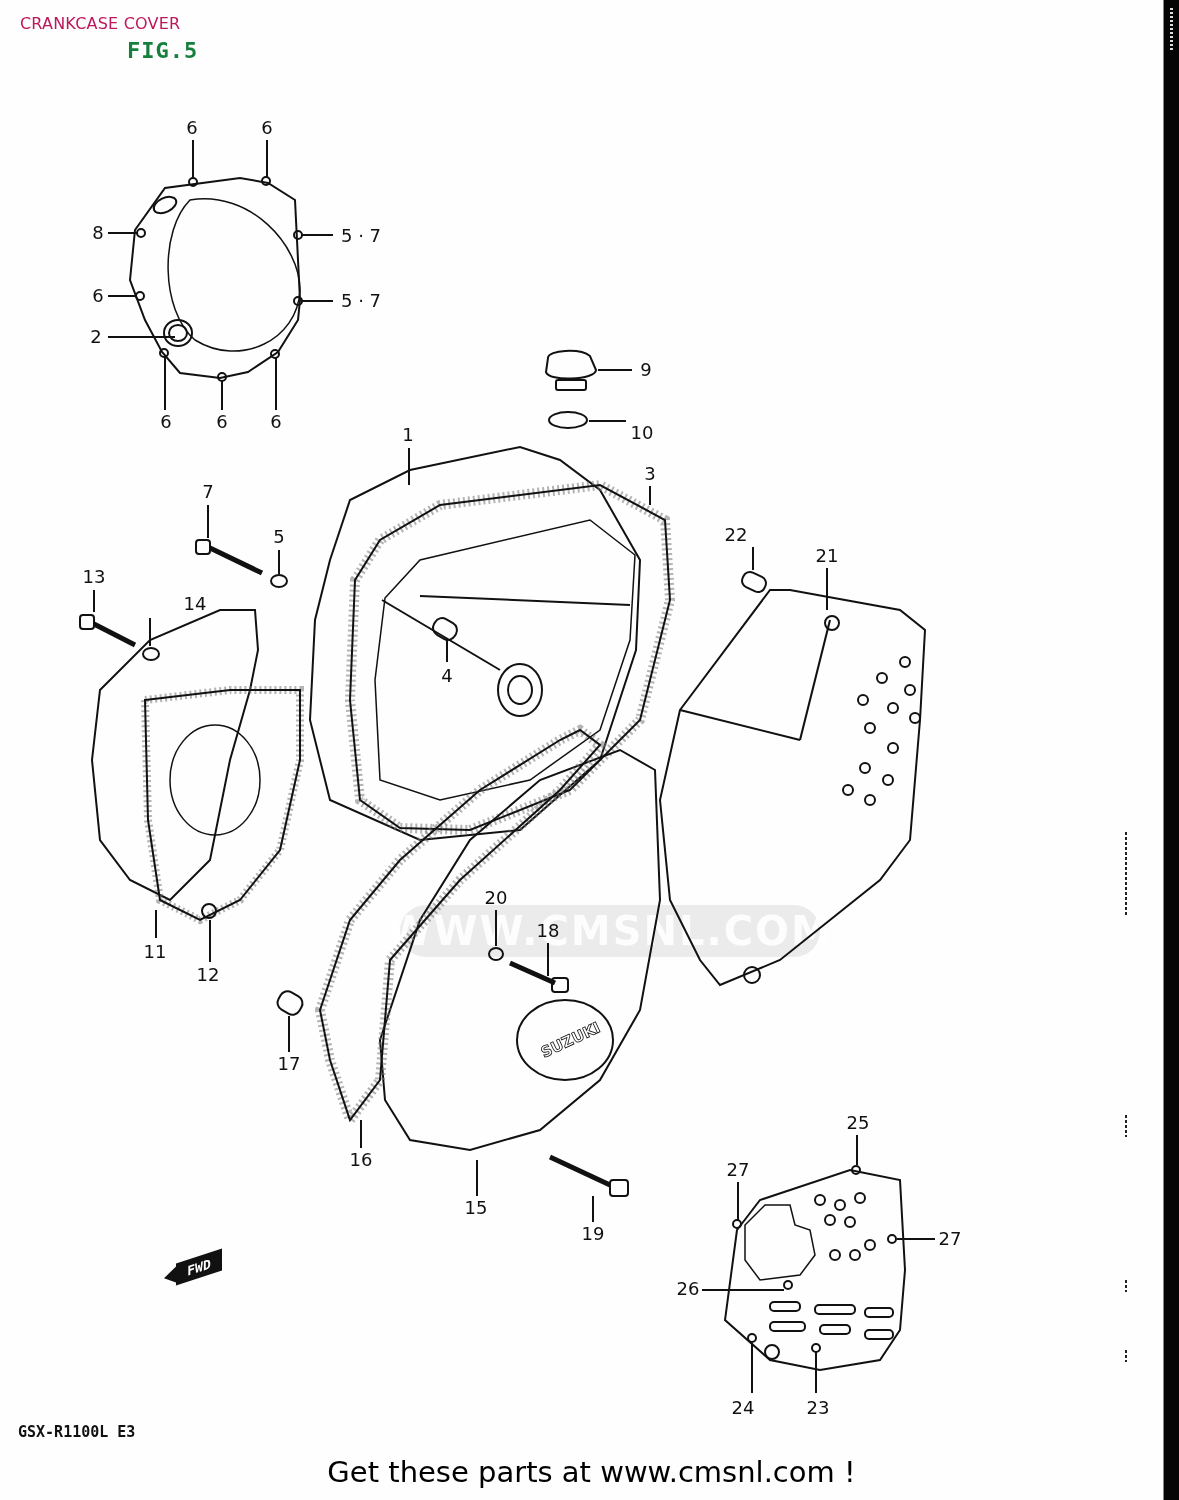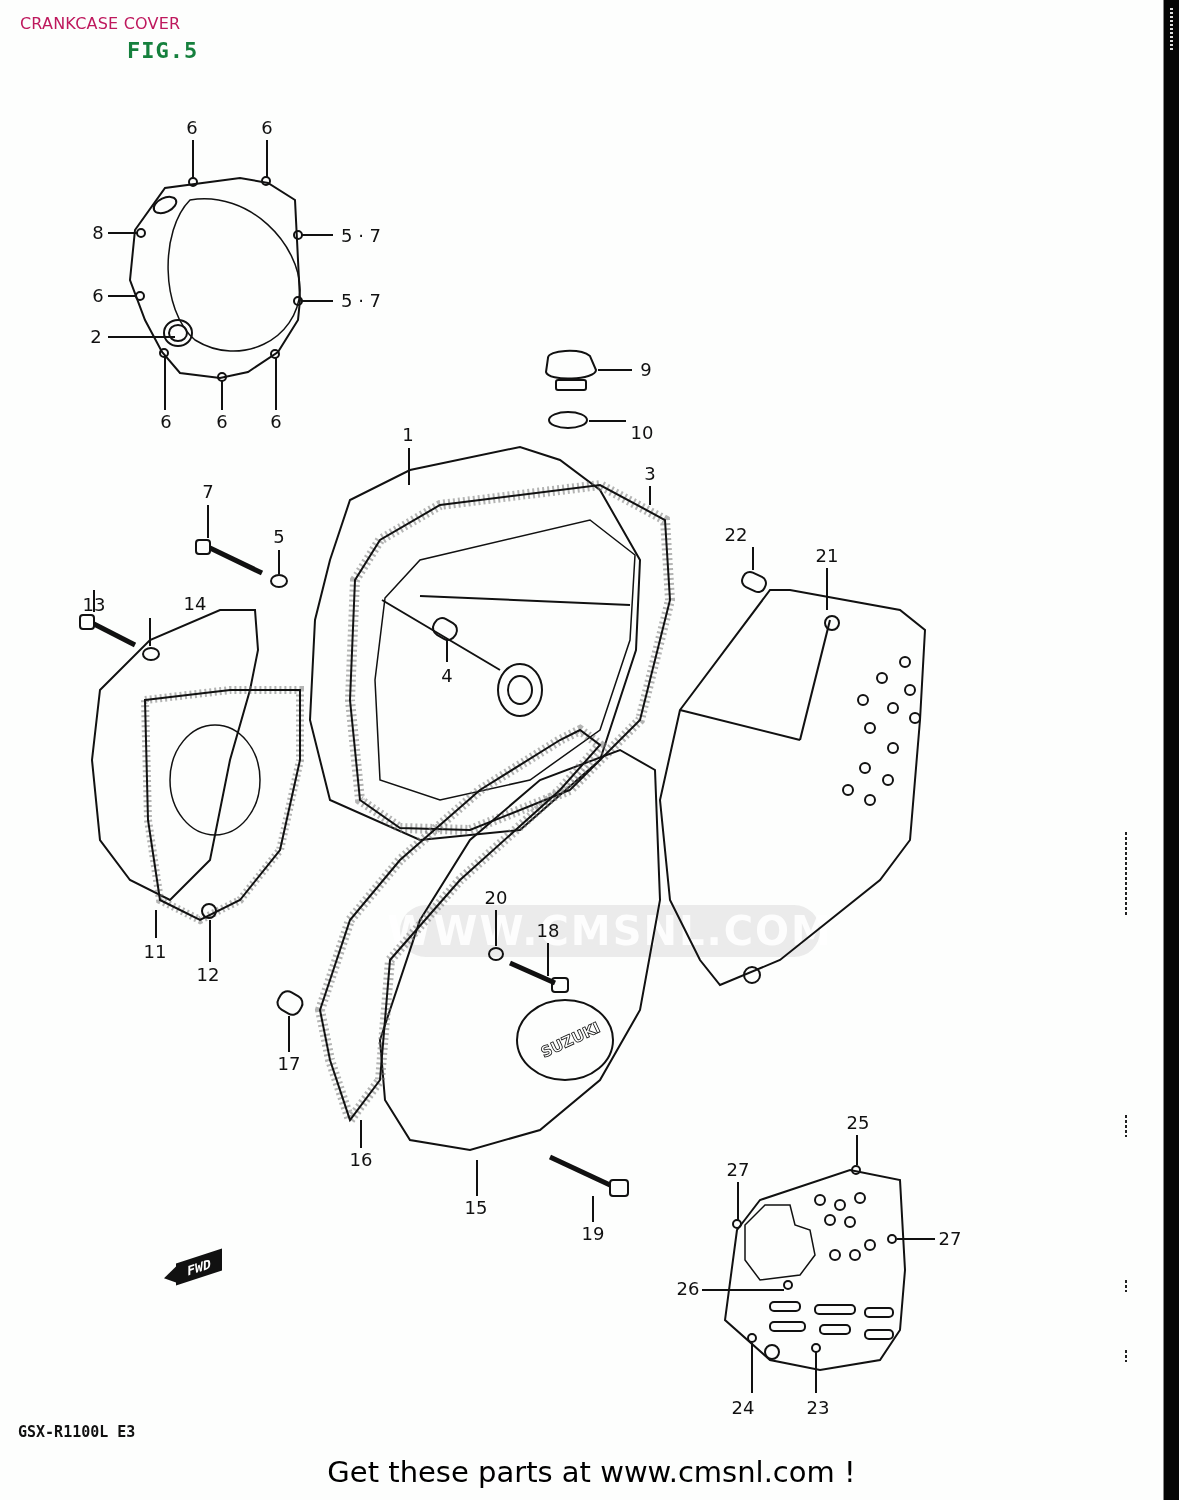--- a/index.html
+++ b/index.html
@@ -203,21 +203,21 @@
 <div class="callout" style="left:222px;top:422px;">6</div>
 <div class="callout" style="left:276px;top:422px;">6</div>
 <div class="callout" style="left:646px;top:370px;">9</div>
 <div class="callout" style="left:642px;top:421px;margin-top:12px;">10</div>
 <div class="callout" style="left:408px;top:435px;">1</div>
 <div class="callout" style="left:650px;top:474px;">3</div>
 <div class="callout" style="left:208px;top:492px;">7</div>
 <div class="callout" style="left:279px;top:537px;">5</div>
 <div class="callout" style="left:736px;top:535px;">22</div>
 <div class="callout" style="left:827px;top:556px;">21</div>
-<div class="callout" style="left:94px;top:577px;margin-top:28px;">13</div>
+<div class="callout" style="left:94px;top:577px;">13</div>
 <div class="callout" style="left:159px;top:604px;margin-left:36px;">14</div>
 <div class="callout" style="left:447px;top:676px;">4</div>
 <div class="callout" style="left:496px;top:898px;">20</div>
 <div class="callout" style="left:548px;top:931px;">18</div>
 <div class="callout" style="left:155px;top:952px;">11</div>
 <div class="callout" style="left:208px;top:975px;">12</div>
 <div class="callout" style="left:289px;top:1064px;">17</div>
 <div class="callout" style="left:858px;top:1123px;">25</div>
 <div class="callout" style="left:361px;top:1160px;">16</div>
 <div class="callout" style="left:738px;top:1170px;">27</div>

